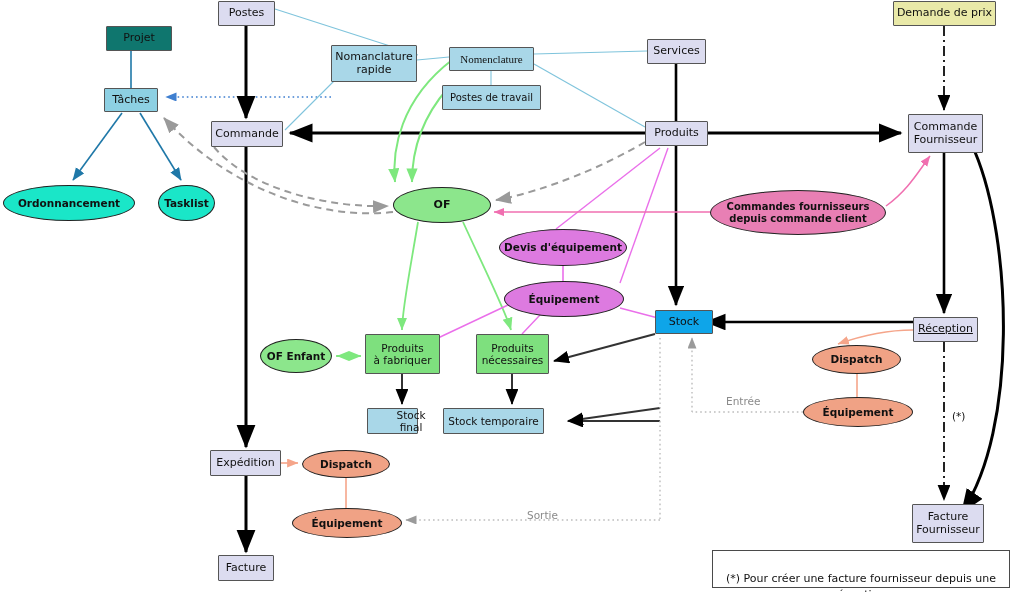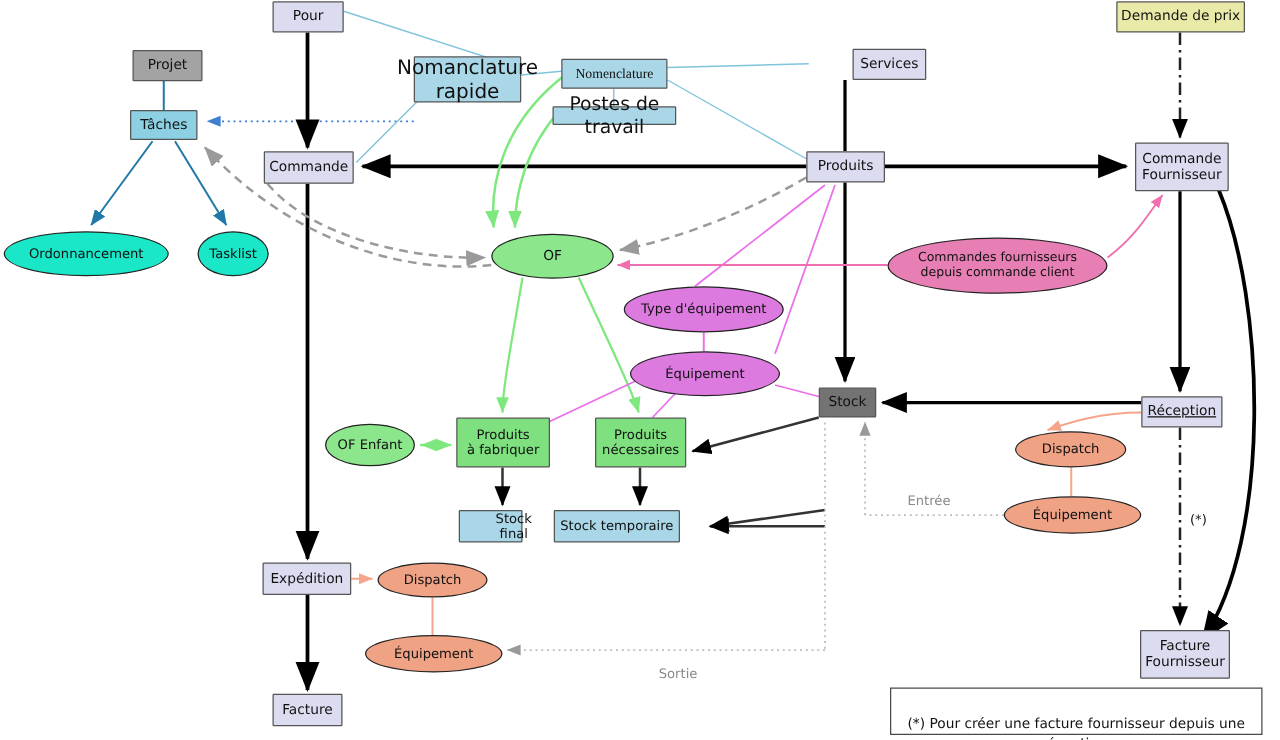--- a/index.html
+++ b/index.html
@@ -21,20 +21,21 @@
     white-space:pre-line;
     z-index:5;
   }
   .box{
     border:1.4px solid #555555;
     border-radius:1px;
   }
   .ell{
     border:1.6px solid #222222;
     border-radius:50%;
+    font-weight:bold;
   }
   .note{
     border:1.2px solid #4a4a4a;
     background:#ffffff;
     font-size:11px;
     color:#111;
     line-height:1.45;
     padding:4px 8px;
   }
   .edge-label{
@@ -154,61 +155,61 @@
     <line x1="660" y1="338" x2="660" y2="520" stroke="#bdbdbd" stroke-width="1.4" stroke-dasharray="1.6,3"></line>
     <line x1="660" y1="520" x2="406" y2="520" stroke="#bdbdbd" stroke-width="1.4" stroke-dasharray="1.6,3" marker-end="url(#ahGray)"></line>
 
     <line x1="281" y1="463" x2="298" y2="463" stroke="#f5a58a" stroke-width="1.6" marker-end="url(#ahOr)"></line>
     <line x1="346" y1="478" x2="346" y2="508" stroke="#f5a58a" stroke-width="1.6"></line>
     <path d="M913,330 C880,330 855,338 838,344" fill="none" stroke="#f5a58a" stroke-width="1.6" marker-end="url(#ahOr)"></path>
     <line x1="857" y1="374" x2="857" y2="397" stroke="#f5a58a" stroke-width="1.6"></line>
   </svg>
 
   <div id="nodes">
-      <div class="node box" style="left: 106px; top: 40px; width: 56px; height: 25px; background: #a3a3a3; font-size: 11px;">Projet</div>
+      <div class="node box" style="left: 106px; top: 26px; width: 66px; height: 25px; background: #0f766e; font-size: 11px;">Projet</div>
       <div class="node box" style="left: 104px; top: 88px; width: 54px; height: 24px; background: rgb(141, 208, 227); font-size: 11px;">Tâches</div>
       <div class="node ell" style="left: 3px; top: 185px; width: 132px; height: 36px; background: rgb(26, 230, 200); font-size: 10.5px;">Ordonnancement</div>
       <div class="node ell" style="left: 158px; top: 185px; width: 57px; height: 36px; background: rgb(26, 230, 200); font-size: 10.5px;">Tasklist</div>
-      <div class="node box" style="left: 218px; top: 1px; width: 57px; height: 25px; background: rgb(220, 220, 240); font-size: 11px;">Pour</div>
+      <div class="node box" style="left: 218px; top: 1px; width: 57px; height: 25px; background: rgb(220, 220, 240); font-size: 11px;">Postes</div>
       <div class="node box" style="left: 211px; top: 121px; width: 72px; height: 26px; background: rgb(220, 220, 240); font-size: 11px;">Commande</div>
-      <div class="node box" style="left: 331px; top: 45px; width: 86px; height: 37px; background: rgb(169, 215, 232); font-size: 16px;">Nomanclature
+      <div class="node box" style="left: 331px; top: 45px; width: 86px; height: 37px; background: rgb(169, 215, 232); font-size: 11px;">Nomanclature
 rapide</div>
       <div class="node box" style="left: 449px; top: 47px; width: 85px; height: 24px; background: rgb(169, 215, 232); font-size: 11px; font-family: Liberation Serif, serif;">Nomenclature</div>
-      <div class="node box" style="left: 442px; top: 85px; width: 99px; height: 15px; background: rgb(169, 215, 232); font-size: 15px;">Postes de travail</div>
-      <div class="node box" style="left: 647px; top: 39px; width: 59px; height: 25px; background: rgb(220, 220, 240); font-size: 11px; margin-left: 35px;">Services</div>
+      <div class="node box" style="left: 442px; top: 85px; width: 99px; height: 25px; background: rgb(169, 215, 232); font-size: 10px;">Postes de travail</div>
+      <div class="node box" style="left: 647px; top: 39px; width: 59px; height: 25px; background: rgb(220, 220, 240); font-size: 11px;">Services</div>
       <div class="node box" style="left: 645px; top: 121px; width: 63px; height: 25px; background: rgb(220, 220, 240); font-size: 11px;">Produits</div>
       <div class="node box" style="left: 893px; top: 1px; width: 103px; height: 25px; background: rgb(233, 233, 168); font-size: 11px;">Demande de prix</div>
       <div class="node box" style="left: 908px; top: 114px; width: 75px; height: 39px; background: rgb(220, 220, 240); font-size: 11px;">Commande
 Fournisseur</div>
       <div class="node ell" style="left: 393px; top: 187px; width: 98px; height: 36px; background: rgb(140, 230, 140); font-size: 11px;">OF</div>
       <div class="node ell" style="left: 710px; top: 190px; width: 176px; height: 45px; background: rgb(232, 127, 180); font-size: 10px;">Commandes fournisseurs
 depuis commande client</div>
-      <div class="node ell" style="left: 499px; top: 229px; width: 128px; height: 37px; background: rgb(221, 122, 224); font-size: 10.5px;">Type d'équipement</div>
+      <div class="node ell" style="left: 499px; top: 229px; width: 128px; height: 37px; background: rgb(221, 122, 224); font-size: 10.5px;">Devis d'équipement</div>
       <div class="node ell" style="left: 504px; top: 281px; width: 120px; height: 36px; background: rgb(221, 122, 224); font-size: 10.5px;">Équipement</div>
-      <div class="node box" style="left: 655px; top: 310px; width: 46px; height: 24px; background: #737373; font-size: 11px;">Stock</div>
+      <div class="node box" style="left: 655px; top: 310px; width: 58px; height: 24px; background: #0ea5e9; font-size: 11px;">Stock</div>
       <div class="node box" style="left: 913px; top: 317px; width: 65px; height: 25px; background: rgb(220, 220, 240); font-size: 11px; text-decoration: underline;">Réception</div>
       <div class="node ell" style="left: 812px; top: 345px; width: 89px; height: 29px; background: rgb(240, 162, 133); font-size: 10.5px;">Dispatch</div>
       <div class="node ell" style="left: 803px; top: 397px; width: 110px; height: 30px; background: rgb(240, 162, 133); font-size: 10.5px;">Équipement</div>
       <div class="node ell" style="left: 260px; top: 339px; width: 72px; height: 34px; background: rgb(140, 230, 140); font-size: 10.5px; text-align: right;">OF Enfant</div>
       <div class="node box" style="left: 365px; top: 334px; width: 75px; height: 40px; background: rgb(126, 224, 126); font-size: 10.5px;">Produits
 à fabriquer</div>
       <div class="node box" style="left: 476px; top: 334px; width: 73px; height: 40px; background: rgb(126, 224, 126); font-size: 10.5px;">Produits
 nécessaires</div>
       <div class="node box" style="left: 367px; top: 408px; width: 51px; height: 26px; background: rgb(169, 215, 232); font-size: 10.5px; padding-left: 37px;">Stock final</div>
       <div class="node box" style="left: 443px; top: 408px; width: 101px; height: 26px; background: rgb(169, 215, 232); font-size: 10.5px;">Stock temporaire</div>
       <div class="node box" style="left: 210px; top: 450px; width: 71px; height: 26px; background: rgb(220, 220, 240); font-size: 11px;">Expédition</div>
       <div class="node ell" style="left: 302px; top: 450px; width: 88px; height: 28px; background: rgb(240, 162, 133); font-size: 10.5px;">Dispatch</div>
       <div class="node ell" style="left: 292px; top: 508px; width: 110px; height: 30px; background: rgb(240, 162, 133); font-size: 10.5px;">Équipement</div>
       <div class="node box" style="left: 218px; top: 555px; width: 56px; height: 26px; background: rgb(220, 220, 240); font-size: 11px;">Facture</div>
       <div class="node box" style="left: 912px; top: 504px; width: 72px; height: 39px; background: rgb(220, 220, 240); font-size: 11px;">Facture
 Fournisseur</div>
     </div>
   <div id="labels">
       <div class="edge-label" style="left: 726px; top: 395px;">Entrée</div>
-      <div class="edge-label" style="left: 527px; top: 509px; margin-top: 24px;">Sortie</div>
+      <div class="edge-label" style="left: 527px; top: 509px;">Sortie</div>
       <div class="star-label" style="left: 952px; top: 410px;">(*)</div>
     </div>
 
   <div class="node note" id="footnote" style="left: 712px; top: 550px; width: 298px; height: 38px; display: block; text-align: center;">
     <span>(*) Pour créer une facture fournisseur depuis une réception,</span><br>
     
   </div>
 
 </div>
 

